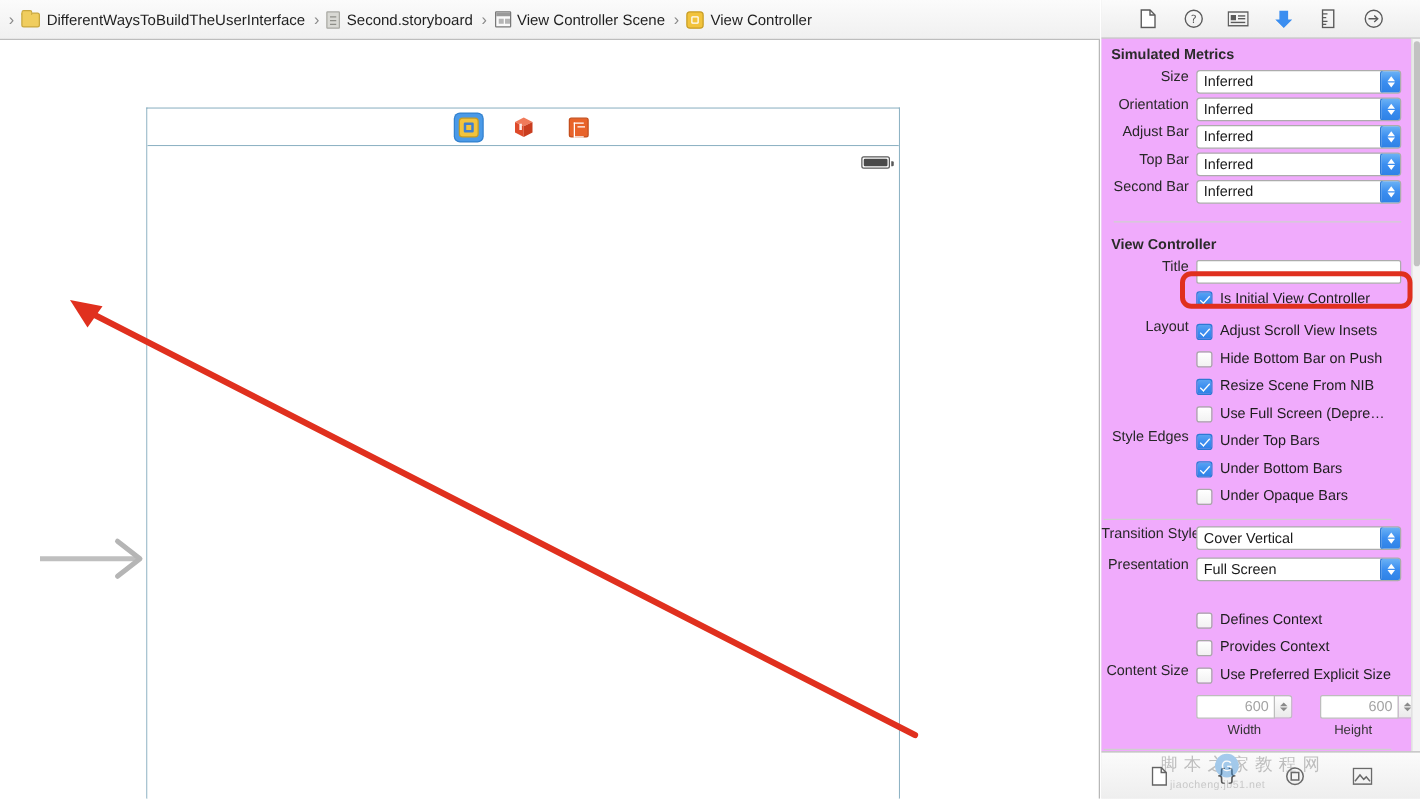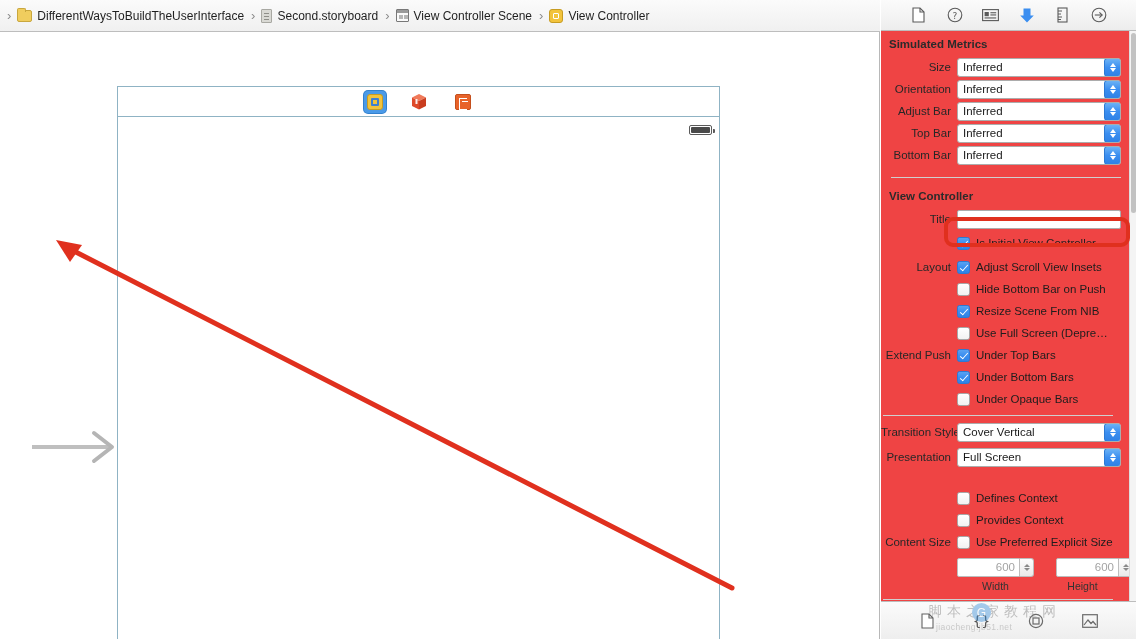--- a/index.html
+++ b/index.html
@@ -236,37 +236,37 @@
     padding: 0 10px;
   }
   .tab-btn {
     width: 22px; height: 22px;
     display: flex; align-items: center; justify-content: center;
   }
 
   #inspector-scroll {
     position: absolute; left: 0; top: 31px;
     width: 248px; height: 570px;
-    background: #ef4444;
+    background: #f0abfc;
     overflow: hidden;
   }
 
   .section-header {
     font-size: 11.5px; font-weight: bold;
     color: #2b2b2b;
     padding: 7px 0 6px 8px;
   }
   .section-body { padding: 0 8px 6px 0; }
   .hr-sep {
     height: 1px; background: #cfcfcf;
     margin: 5px 8px 5px 10px;
   }
 
   .row {
-    display: flex; align-items: center;
+    display: flex; align-items: flex-start;
     min-height: 22px;
     margin-bottom: 0px;
   }
   .row-label {
     width: 76px;
     flex: 0 0 76px;
     text-align: right;
     padding-right: 6px;
     font-size: 11.5px;
     color: #272727;
@@ -621,21 +621,21 @@
               <span>Inferred</span>
               <span class="stepper-blue">
                   <i class="chev up"></i>
                   <i class="chev down"></i>
                 </span>
             </div>
           </div>
         </div>
 
         <div class="row">
-          <div class="row-label">Bottom Bar</div>
+          <div class="row-label">Second Bar</div>
           <div class="row-content">
             <div class="popup">
               <span>Inferred</span>
               <span class="stepper-blue">
                   <i class="chev up"></i>
                   <i class="chev down"></i>
                 </span>
             </div>
           </div>
         </div>
@@ -697,21 +697,21 @@
           <div class="row-label"></div>
           <div class="row-content">
             <div class="cbrow">
               <span class="cb"></span>
               <span class="cb-label">Use Full Screen (Depre…</span>
             </div>
           </div>
         </div>
 
         <div class="row">
-          <div class="row-label">Extend Push</div>
+          <div class="row-label">Style Edges</div>
           <div class="row-content">
             <div class="cbrow">
               <span class="cb checked"></span>
               <span class="cb-label">Under Top Bars</span>
             </div>
           </div>
         </div>
 
         <div class="row">
           <div class="row-label"></div>

